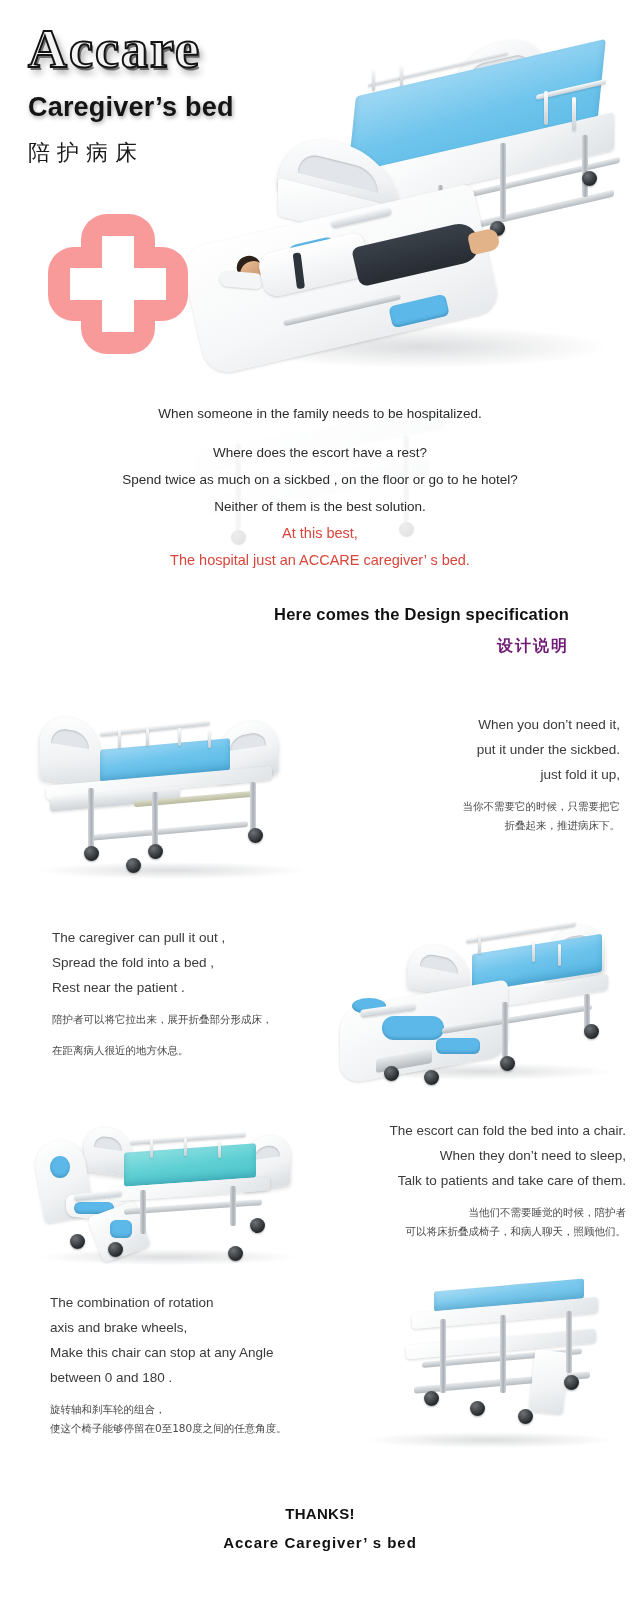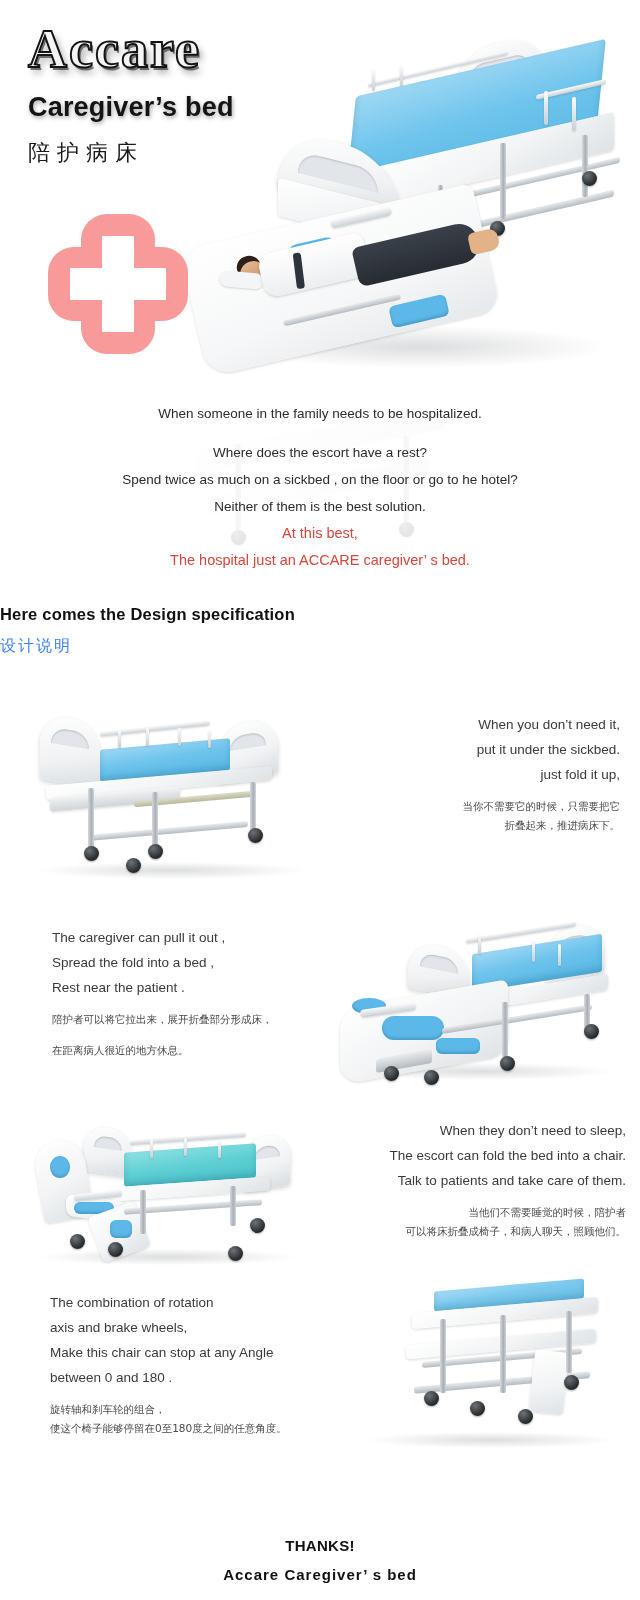--- a/index.html
+++ b/index.html
@@ -144,38 +144,38 @@
   .intro .wm{
     position:absolute; left:175px; top:18px; width:300px; height:150px;
     opacity:.12; z-index:-1;
   }
   .intro p{
     font-size:13.5px; line-height:27px; color:#2b2b2b; font-weight:400;
   }
   .intro p.red{ color:#d9453a; font-size:14.5px; }
 
   .spec-head{
-    position:absolute; left:0; top:605px; width:569px; text-align:left;
+    position:absolute; left:0; top:605px; width:569px; text-align:right;
   }
   .spec-head .en{ font-size:16.5px; font-weight:700; color:#111; letter-spacing:.2px; }
   .spec-head .cn{
-    font-size:16px; font-weight:400; color:#3b82f6; margin-top:12px; letter-spacing:2px;
+    font-size:16px; font-weight:700; color:#701a75; margin-top:12px; letter-spacing:2px;
     font-family:"DejaVu Sans","Liberation Sans",sans-serif;
   }
 
   .txt{ position:absolute; }
   .txt .en-line{ font-size:13.5px; line-height:25px; color:#3a3a3a; }
   .txt .cn-line{
     font-size:10.5px; line-height:19px; color:#4a4a4a; margin-top:10px;
     font-family:"DejaVu Sans","Liberation Sans",sans-serif;
   }
   .txt.right{ text-align:right; }
   .txt.left{ text-align:left; }
 
-  .footer{ position:absolute; left:0; top:1537px; width:640px; text-align:center; }
+  .footer{ position:absolute; left:0; top:1505px; width:640px; text-align:center; }
   .footer .thanks{ font-size:15px; font-weight:700; color:#111; letter-spacing:.3px; }
   .footer .fbrand{ font-size:15px; font-weight:700; color:#111; margin-top:12px; letter-spacing:1px; }
 </style>
 </head>
 <body>
 
 <div class="page">
 
   <div class="header">
 
@@ -364,22 +364,22 @@
     <div class="bar" style="left:102px; top:112px; width:138px; height:6px; transform:skewY(-4deg);"></div>
     <div class="leg" style="left:118px; top:98px; width:6px; height:44px;"></div>
     <div class="leg" style="left:208px; top:94px; width:6px; height:40px;"></div>
     <div class="wheel" style="left:228px; top:126px;"></div>
     <div class="wheel" style="left:206px; top:154px;"></div>
     <div class="wheel" style="left:48px; top:142px;"></div>
     <div class="wheel" style="left:86px; top:150px;"></div>
   </div>
 
   <div class="txt right" style="left:290px; top:1118px; width:336px;">
+    <div class="en-line">The escort can fold the bed into a chair.</div>
     <div class="en-line">When they don’t need to sleep,</div>
-    <div class="en-line">The escort can fold the bed into a chair.</div>
     <div class="en-line">Talk to patients and take care of them.</div>
     <div class="cn-line">当他们不需要睡觉的时候，陪护者</div>
     <div class="cn-line" style="margin-top:0">可以将床折叠成椅子，和病人聊天，照顾他们。</div>
   </div>
 
   <div class="txt left" style="left:50px; top:1290px; width:320px;">
     <div class="en-line">The combination of rotation</div>
     <div class="en-line">axis and brake wheels,</div>
     <div class="en-line">Make this chair can stop at any Angle</div>
     <div class="en-line">between 0 and 180 .</div>

